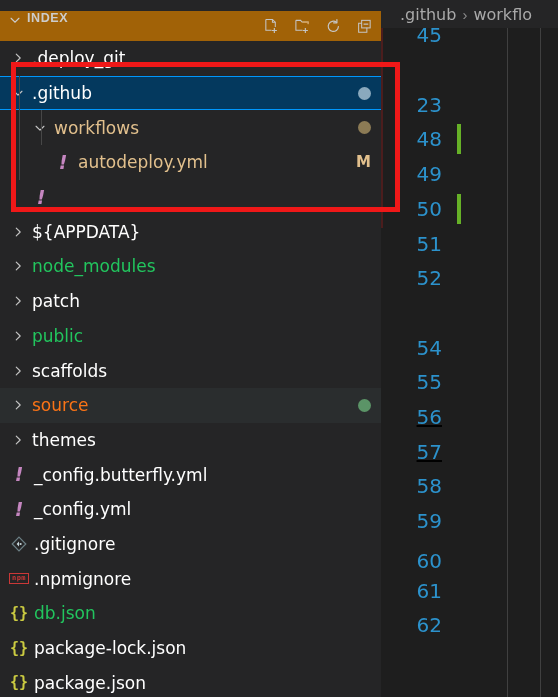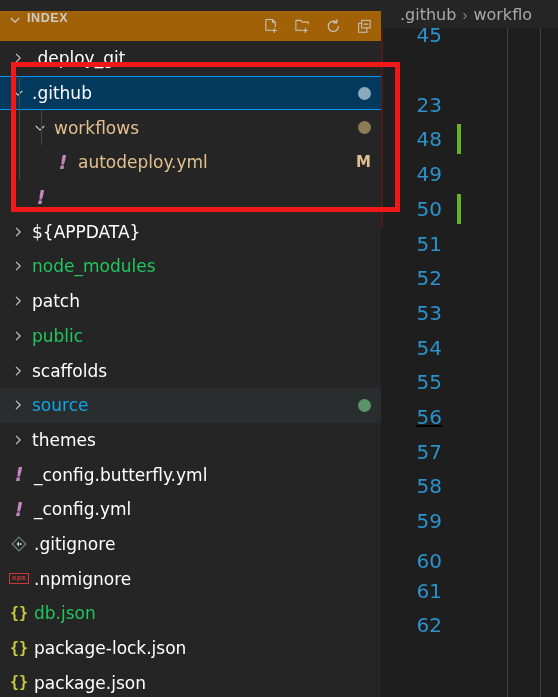--- a/index.html
+++ b/index.html
@@ -53,21 +53,21 @@
   .ficon{
     width:22px; min-width:22px; display:flex; align-items:center; justify-content:center;
     font-size:17px; line-height:1;
   }
   .label{
     font-size:17px; color:#ffffff; margin-left:4px;
     font-family:"DejaVu Sans","Liberation Sans",sans-serif;
   }
   .label.dim{ color:#22c55e; }
   .label.mod{ color:#e2c08d; }
-  .label.untracked{ color:#0ea5e9; }
+  .label.untracked{ color:#f97316; }
   .badge{
     margin-left:auto; display:flex; align-items:center; justify-content:center;
     font-size:15px; font-weight:bold; color:#e2c08d;
     font-family:"DejaVu Sans","Liberation Sans",sans-serif;
   }
   .dot{ width:13px; height:13px; border-radius:50%; display:block; }
   
   .guide{
     position:absolute; top:0; bottom:0; width:1px; background:#474747;
   }
@@ -369,33 +369,30 @@
         <div class="lnrow" style="top: 163.5px;">
           <span class="lnum">50</span>
           <span class="gutter-mark added"></span>
         </div>
         <div class="lnrow" style="top: 198.2px;">
           <span class="lnum">51</span>
         </div>
         <div class="lnrow" style="top: 232.9px;">
           <span class="lnum">52</span>
         </div>
-        <div class="lnrow" style="top: 267.6px;">
-          <span class="lnum">53</span>
-        </div>
         <div class="lnrow" style="top: 302.3px;">
           <span class="lnum">54</span>
         </div>
         <div class="lnrow" style="top: 337px;">
           <span class="lnum">55</span>
         </div>
         <div class="lnrow" style="top: 371.7px; text-decoration: underline;">
           <span class="lnum">56</span>
         </div>
-        <div class="lnrow" style="top: 406.4px;">
+        <div class="lnrow" style="top: 406.4px; text-decoration: underline;">
           <span class="lnum">57</span>
         </div>
         <div class="lnrow" style="top: 441.1px;">
           <span class="lnum">58</span>
         </div>
         <div class="lnrow" style="top: 475.8px;">
           <span class="lnum">59</span>
         </div>
         <div class="lnrow" style="top: 510.5px; align-items: flex-end;">
           <span class="lnum">60</span>

